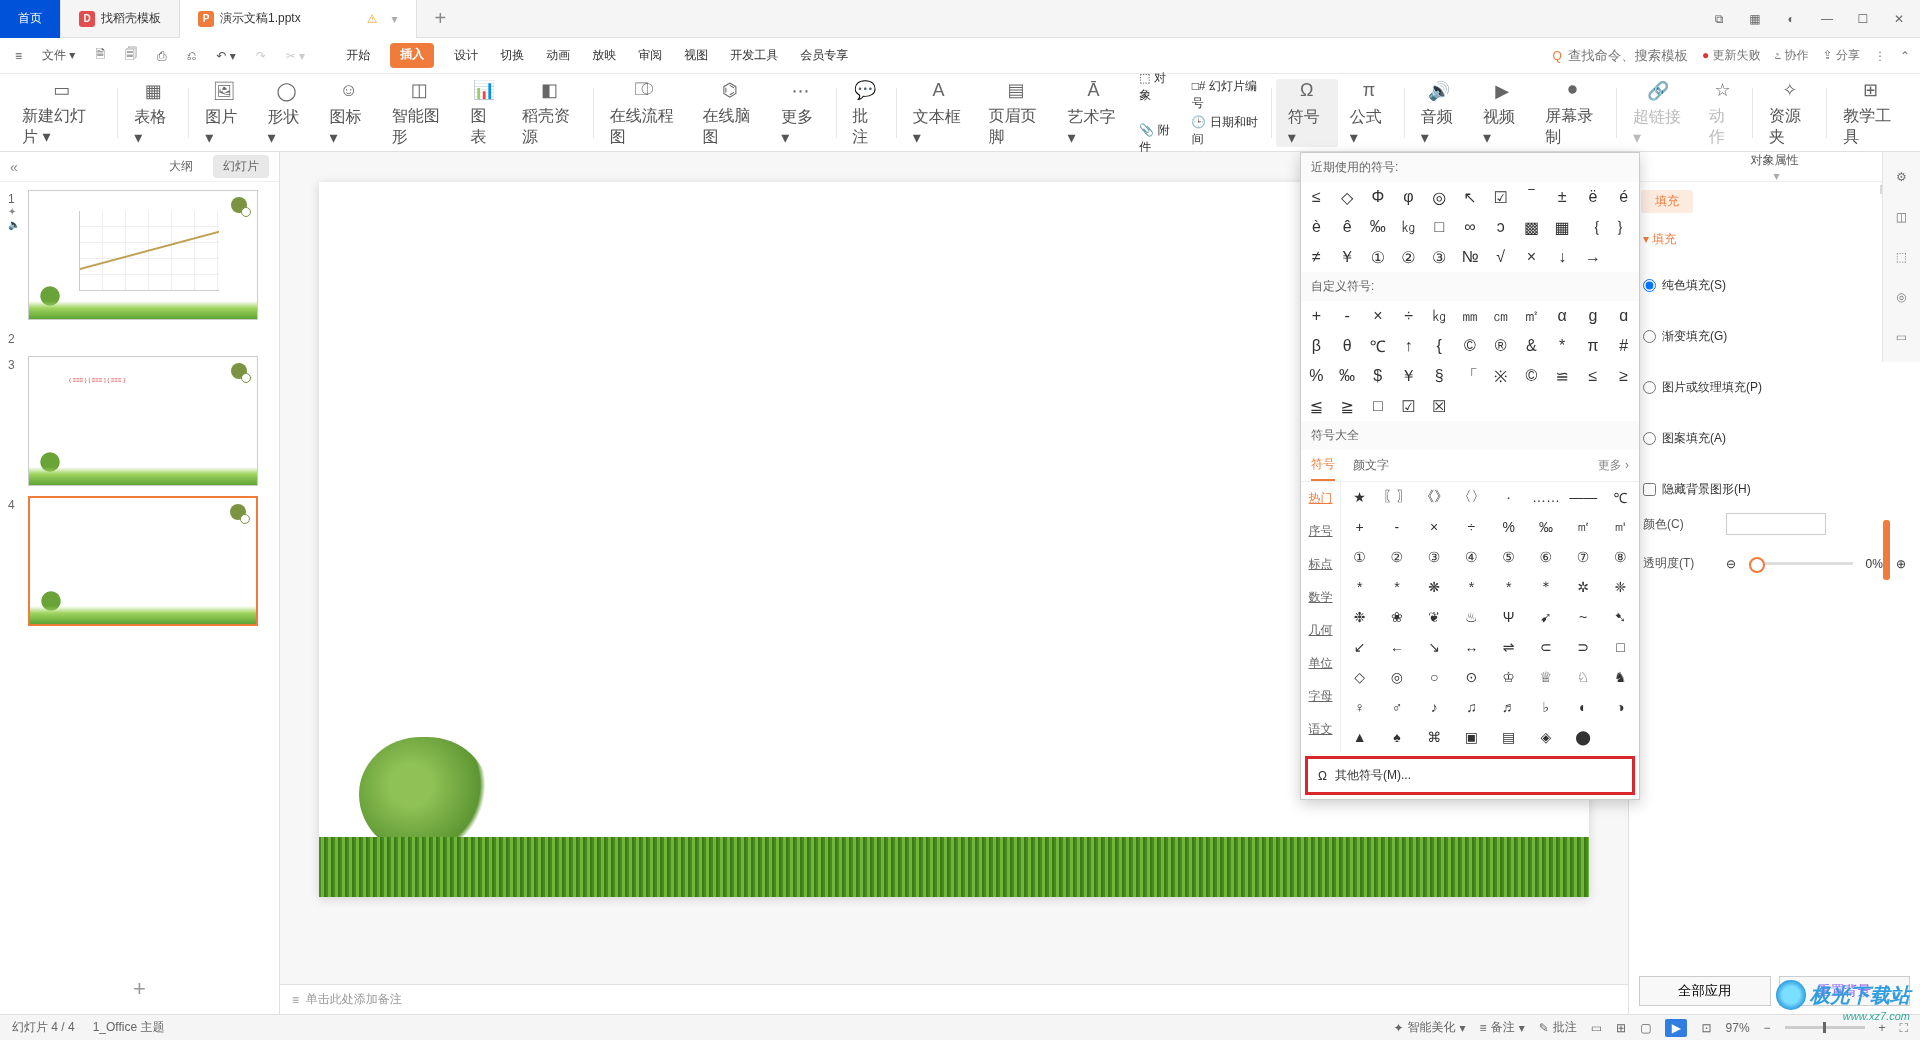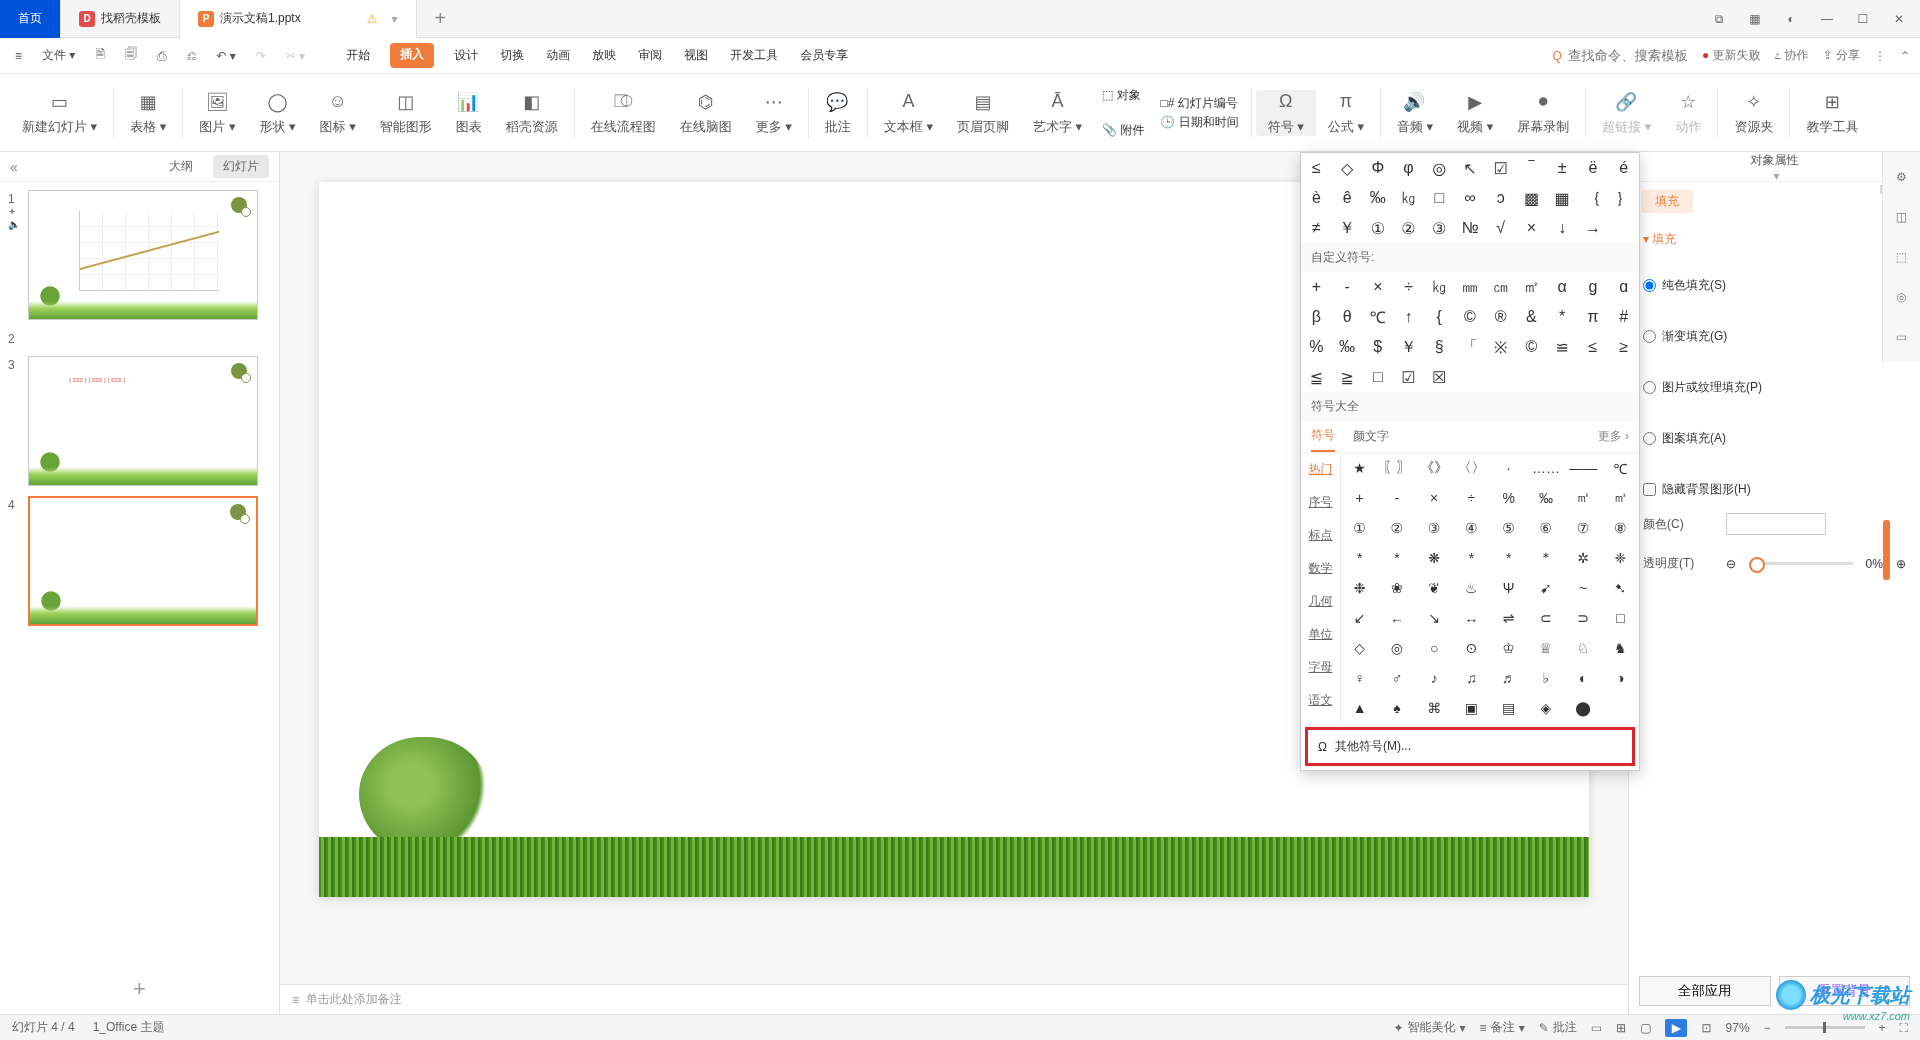--- a/index.html
+++ b/index.html
@@ -26,21 +26,21 @@
 .menu-tab { padding: 4px 2px; cursor: pointer; color: #333; font-size: 12px; font-family: Liberation Mono, monospace; }
 .menu-tab.active { color: #f07c3b; font-weight: bold; background: #f07c3b; color: #fff; border-radius: 4px; padding: 3px 10px; }
 .menubar-right { margin-left: auto; display: flex; align-items: center; gap: 14px; color: #777; }
 .search-box { display: flex; align-items: center; gap: 6px; }
 .search-box input { border: none; outline: none; width: 120px; color: #999; }
 
 
 .ribbon { height: 78px; background: #fff; display: flex; align-items: center; padding: 0 10px; border-bottom: 1px solid #e0e0e0; }
 .rib-item { display: flex; flex-direction: column; align-items: center; justify-content: center; padding: 0 12px; gap: 4px; cursor: pointer; color: #555; }
 .rib-item .ri-icon { width: 24px; height: 24px; display: flex; align-items: center; justify-content: center; font-size: 18px; color: #666; }
-.rib-item .ri-label { font-size: 13px; }
+.rib-item .ri-label { font-size: 16px; }
 .rib-item.disabled { color: #bbb; }
 .rib-sep { width: 1px; height: 50px; background: #e8e8e8; margin: 0 4px; }
 .rib-item.active { background: #f0f0f0; border-radius: 3px; }
 
 
 .main { display: flex; height: calc(100% - 38px - 36px - 78px - 26px); }
 
 
 .left-panel { width: 280px; border-right: 1px solid #e0e0e0; display: flex; flex-direction: column; background: #fff; }
 .lp-tabs { height: 30px; display: flex; align-items: center; padding: 0 10px; gap: 10px; border-bottom: 1px solid #eee; }
@@ -381,20 +381,21 @@
             <div class="c2"></div>
           </div>
         <div class="tree2">
             <div class="crown"></div>
             <div class="trunk"></div>
           </div>
         <div class="grass"></div>
       </div>
 
       <div class="symbol-popup">
+        <div class="sp-section-title">近期使用的符号:</div>
         <div class="sp-grid" id="recent-grid">
             <div class="sp-cell">≤</div>
             <div class="sp-cell">◇</div>
             <div class="sp-cell">Φ</div>
             <div class="sp-cell">φ</div>
             <div class="sp-cell">◎</div>
             <div class="sp-cell">↖</div>
             <div class="sp-cell">☑</div>
             <div class="sp-cell">‾</div>
             <div class="sp-cell">±</div>

